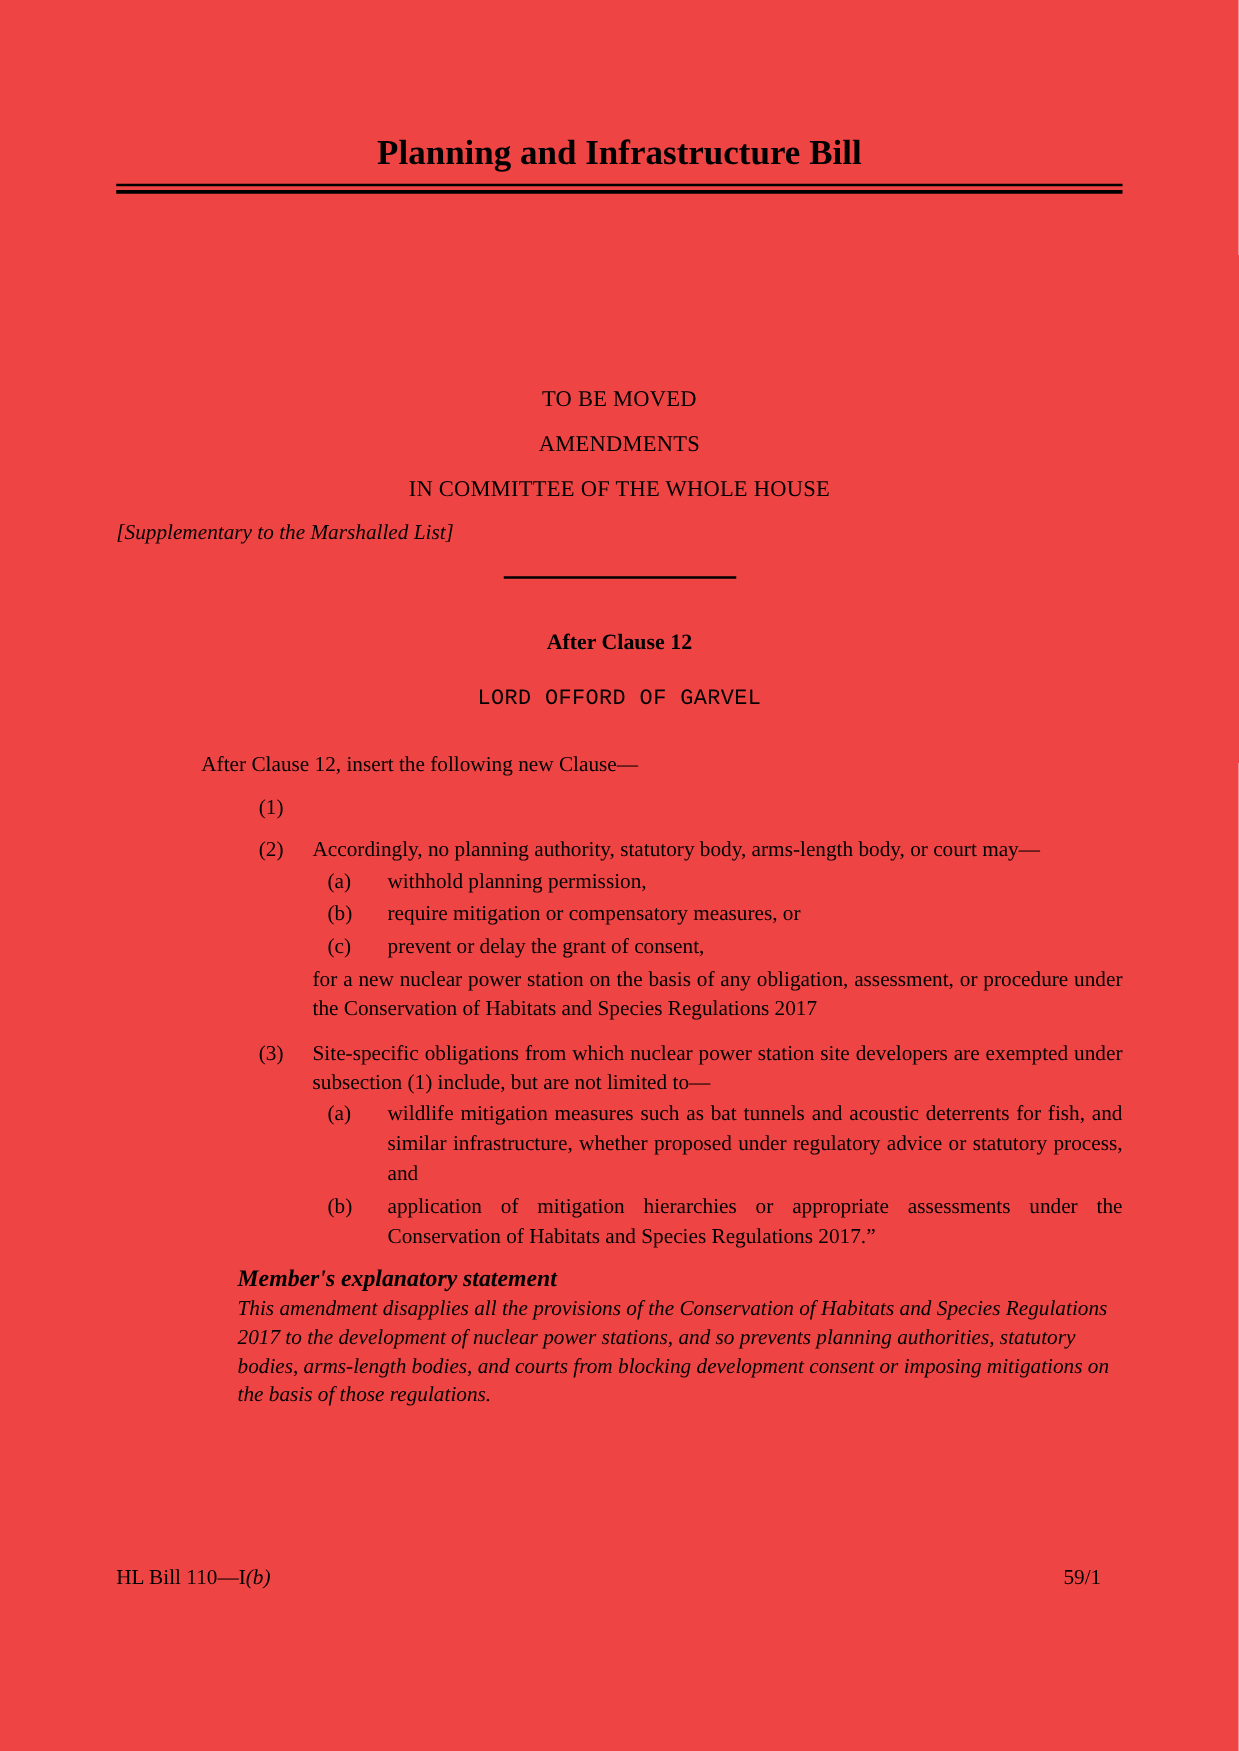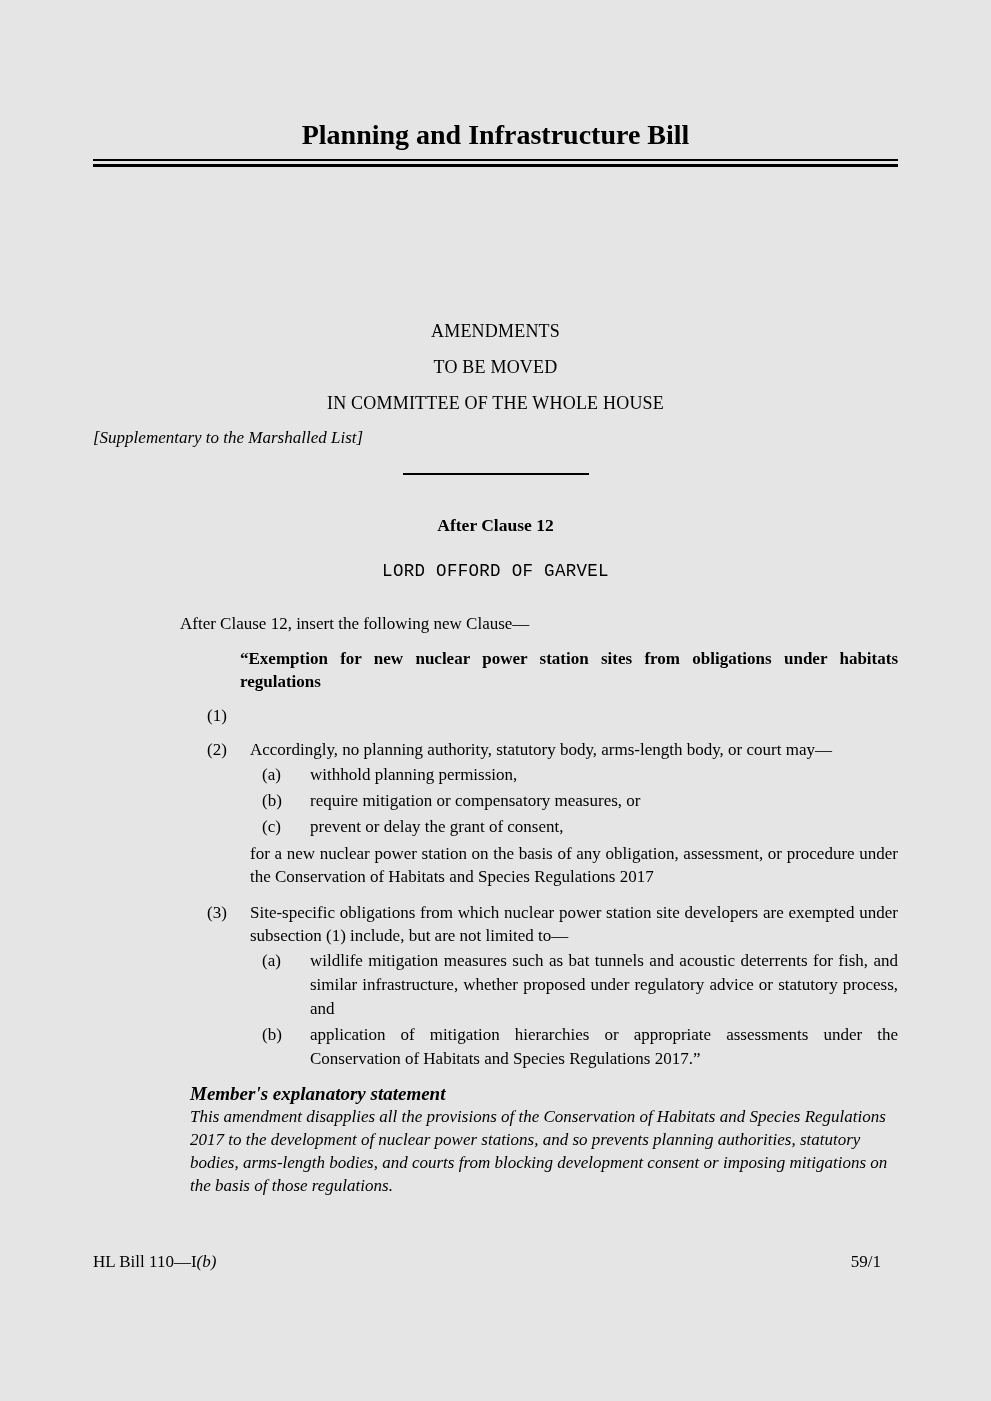--- a/index.html
+++ b/index.html
@@ -5,25 +5,25 @@
   html, body {
     margin: 0;
     padding: 0;
     background: #ffffff;
   }
   .page {
     position: relative;
     width: 991px;
     height: 1401px;
     margin: 0;
-    background: #e5e5e5;
+    background: #ef4444;
     color: #000000;
     font-family: "Liberation Serif", serif;
     font-size: 17px;
-    padding: 16px 93px;
+    padding: 4px 93px;
     box-sizing: border-box;
     overflow: hidden;
   }
   .bill-title {
     padding-top: 102px;
     text-align: center;
     font-size: 28px;
     font-weight: bold;
     line-height: 34px;
   }
@@ -58,21 +58,21 @@
   }
   .mover {
     margin-top: 25px;
     text-align: center;
     font-size: 17.5px;
     letter-spacing: 0.3px;
     font-family: Liberation Mono, monospace;
   }
   .instruction {
     margin-top: 31px;
-    margin-left: 87px;
+    margin-left: 68px;
     line-height: 23px;
   }
   .new-clause-title {
     margin-top: 12px;
     margin-left: 147px;
     font-weight: bold;
     text-align: justify;
     line-height: 23px;
   }
   .subsection {
@@ -138,36 +138,35 @@
 </head>
 <body>
 
 <div class="page">
 
   <div class="bill-title">Planning and Infrastructure Bill</div>
 
   <div class="double-rule"></div>
 
   <div class="heading-block">
+    <div>TO BE MOVED</div>
     <div>AMENDMENTS</div>
-    <div>TO BE MOVED</div>
     <div>IN COMMITTEE OF THE WHOLE HOUSE</div>
   </div>
 
   <div class="marshalled-note">[Supplementary to the Marshalled List]</div>
 
   <div class="section-rule"></div>
 
   <div class="after-clause">After Clause 12</div>
 
   <div class="mover">LORD OFFORD OF GARVEL</div>
 
   <div class="instruction">After Clause 12, insert the following new Clause—</div>
 
-  <div class="new-clause-title">“Exemption for new nuclear power station sites from obligations under habitats regulations</div>
 
   <div class="subsection">
     <div class="ss-num">(1)</div>
   </div>
 
   <div class="subsection">
     <div class="ss-num">(2)</div>
     <div class="ss-text">Accordingly, no planning authority, statutory body, arms-length body, or court may—</div>
   </div>
 

